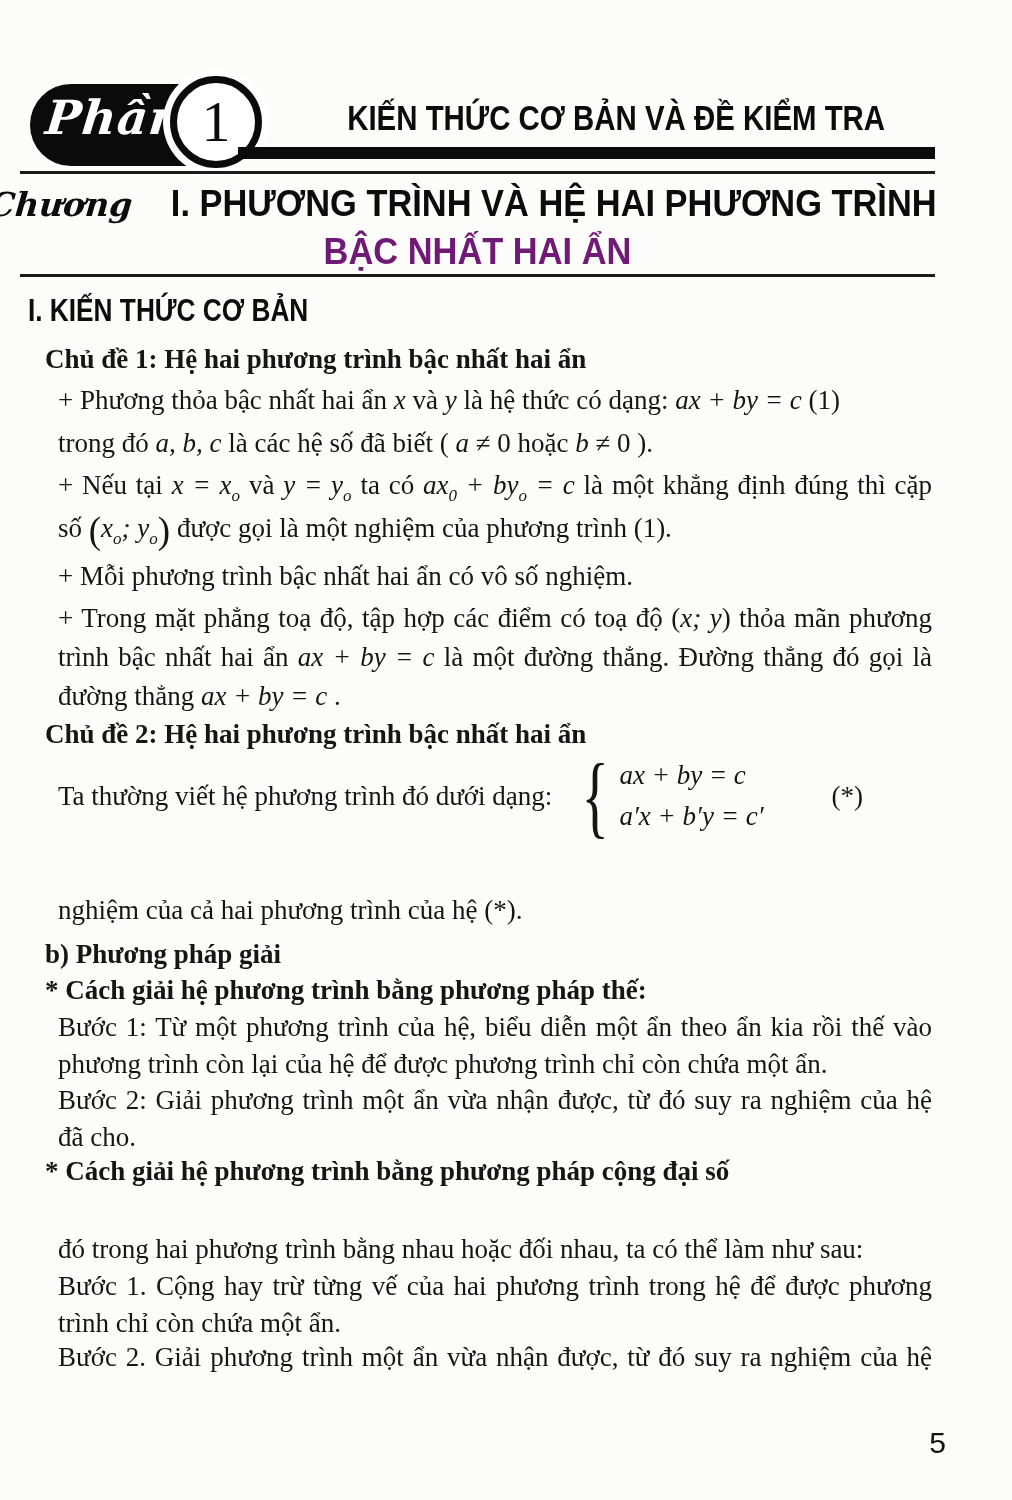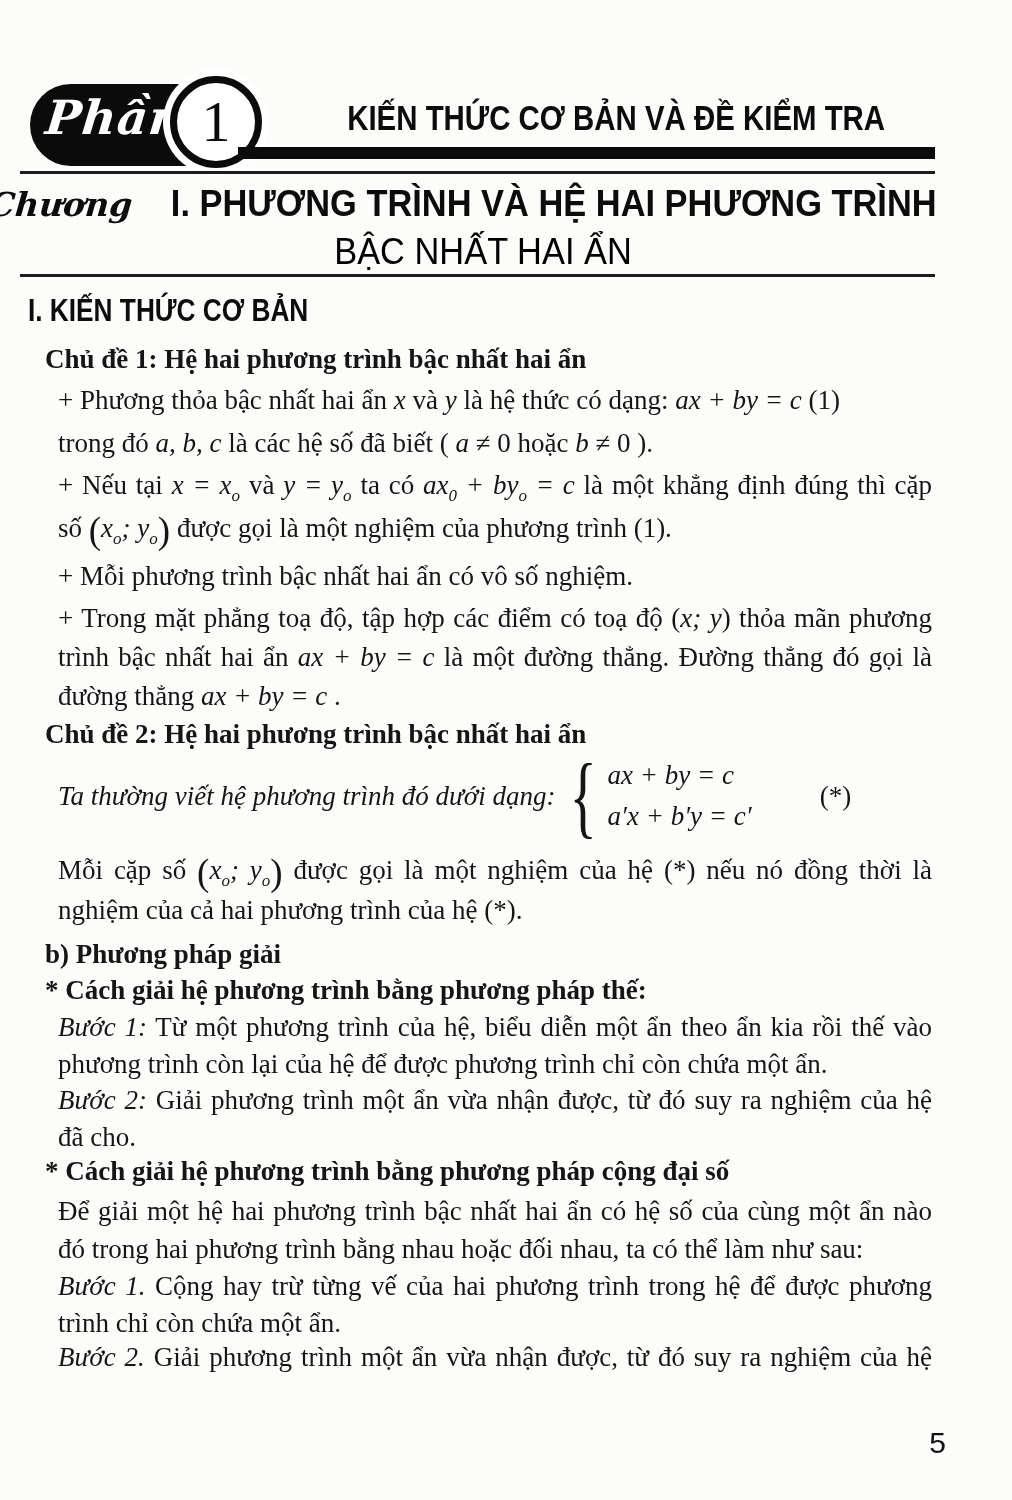--- a/index.html
+++ b/index.html
@@ -49,48 +49,48 @@
   .chapter-prefix{
     font-family:"DejaVu Serif", serif; font-style:italic; font-weight:bold;
     font-size:33px; transform:skewX(-5deg); color:#0c0c0c;
   }
   .chapter-bold{
     font-family:"Liberation Sans", sans-serif; font-weight:bold; font-size:37px;
     color:#0c0c0c; display:inline-block; transform:scaleX(0.93); transform-origin:center;
     white-space:nowrap;
   }
   .chapter-line2{
-    position:absolute; left:26px; top:231px; width:915px; text-align:center;
-    font-family:"Liberation Sans", sans-serif; font-weight:normal; font-size:37px; color:#000000;
+    position:absolute; left:20px; top:231px; width:915px; text-align:center;
+    font-family:"Liberation Sans", sans-serif; font-weight:bold; font-size:37px; color:#701a75;
   }
   .chapter-line2>span{display:inline-block; transform:scaleX(0.93);}
   
   .section-heading{
     position:absolute; left:28px; top:292px;
     font-family:"Liberation Sans", sans-serif; font-weight:bold; font-size:32px; color:#0c0c0c;
     transform:scaleX(0.82); transform-origin:left;
     white-space:nowrap;
   }
   
   .ln{
     position:absolute; left:58px; right:80px;
     font-size:27px; line-height:36px; white-space:nowrap;
   }
   .head{left:28px; font-weight:bold; white-space:nowrap;margin-left:17px;}
   .just{text-align:justify; text-align-last:justify; white-space:normal;}
   .m{font-style:italic;}
-  .i{font-style:italic;}
+  .i{}
   .sub{font-style:italic; font-size:17px; vertical-align:-7px;}
   .bp{font-size:37px; vertical-align:-6px; line-height:0;}
   
   .sys{
     position:absolute; left:58px; top:748px; right:80px; height:96px;
     display:flex; align-items:center; font-size:27px;
   }
-  .sys-intro{margin-right:6px; white-space:nowrap;font-style:italic;}
+  .sys-intro{margin-right:21px; white-space:nowrap;}
   .sys-brace{
     font-family:"Liberation Serif", serif; font-size:92px; font-weight:400;
     transform:scaleX(0.62); transform-origin:center; line-height:0; margin-right:2px;
   }
   .sys-eqs{display:flex; flex-direction:column; gap:10px;}
   .sys-eqs>span{font-style:italic; white-space:nowrap;}
   .sys-star{margin-left:68px; white-space:nowrap;}
   
   .page-number{
     position:absolute; right:66px; top:1426px;
@@ -140,31 +140,29 @@
   <div class="sys">
     <span class="sys-intro">Ta thường viết hệ phương trình đó dưới dạng:</span>
     <span class="sys-brace">{</span>
     <span class="sys-eqs">
       <span>ax + by = c</span>
       <span>a′x + b′y = c′</span>
     </span>
     <span class="sys-star">(*)</span>
   </div>
 
-  <div class="ln just" style="top:852px"><span>Mỗi cặp số </span><span class="bp">(</span><span class="m">x</span><span class="sub">o</span><span class="m">;</span><span class="m"> y</span><span class="sub">o</span><span class="bp">)</span><span> được gọi là một nghiệm của hệ (*) nếu nó đồng thời là</span></div>
   <div class="ln" style="top:892px"><span>nghiệm của cả hai phương trình của hệ (*).</span></div>
 
   <div class="ln head" style="top:936px">b) Phương pháp giải</div>
   <div class="ln head" style="top:972px">* Cách giải hệ phương trình bằng phương pháp thế:</div>
   <div class="ln just" style="top:1009px"><span class="i">Bước 1:</span><span> Từ một phương trình của hệ, biểu diễn một ẩn theo ẩn kia rồi thế vào</span></div>
   <div class="ln" style="top:1046px"><span>phương trình còn lại của hệ để được phương trình chỉ còn chứa một ẩn.</span></div>
   <div class="ln just" style="top:1082px"><span class="i">Bước 2:</span><span> Giải phương trình một ẩn vừa nhận được, từ đó suy ra nghiệm của hệ</span></div>
   <div class="ln" style="top:1119px"><span>đã cho.</span></div>
   <div class="ln head" style="top:1153px">* Cách giải hệ phương trình bằng phương pháp cộng đại số</div>
-  <div class="ln just" style="top:1193px"><span>Để giải một hệ hai phương trình bậc nhất hai ẩn có hệ số của cùng một ẩn nào</span></div>
   <div class="ln" style="top:1231px"><span>đó trong hai phương trình bằng nhau hoặc đối nhau, ta có thể làm như sau:</span></div>
   <div class="ln just" style="top:1268px"><span class="i">Bước 1.</span><span> Cộng hay trừ từng vế của hai phương trình trong hệ để được phương</span></div>
   <div class="ln" style="top:1305px"><span>trình chỉ còn chứa một ẩn.</span></div>
   <div class="ln just" style="top:1339px"><span class="i">Bước 2.</span><span> Giải phương trình một ẩn vừa nhận được, từ đó suy ra nghiệm của hệ</span></div>
 
   <div class="page-number">5</div>
 
 </div>
 
 </body></html>

